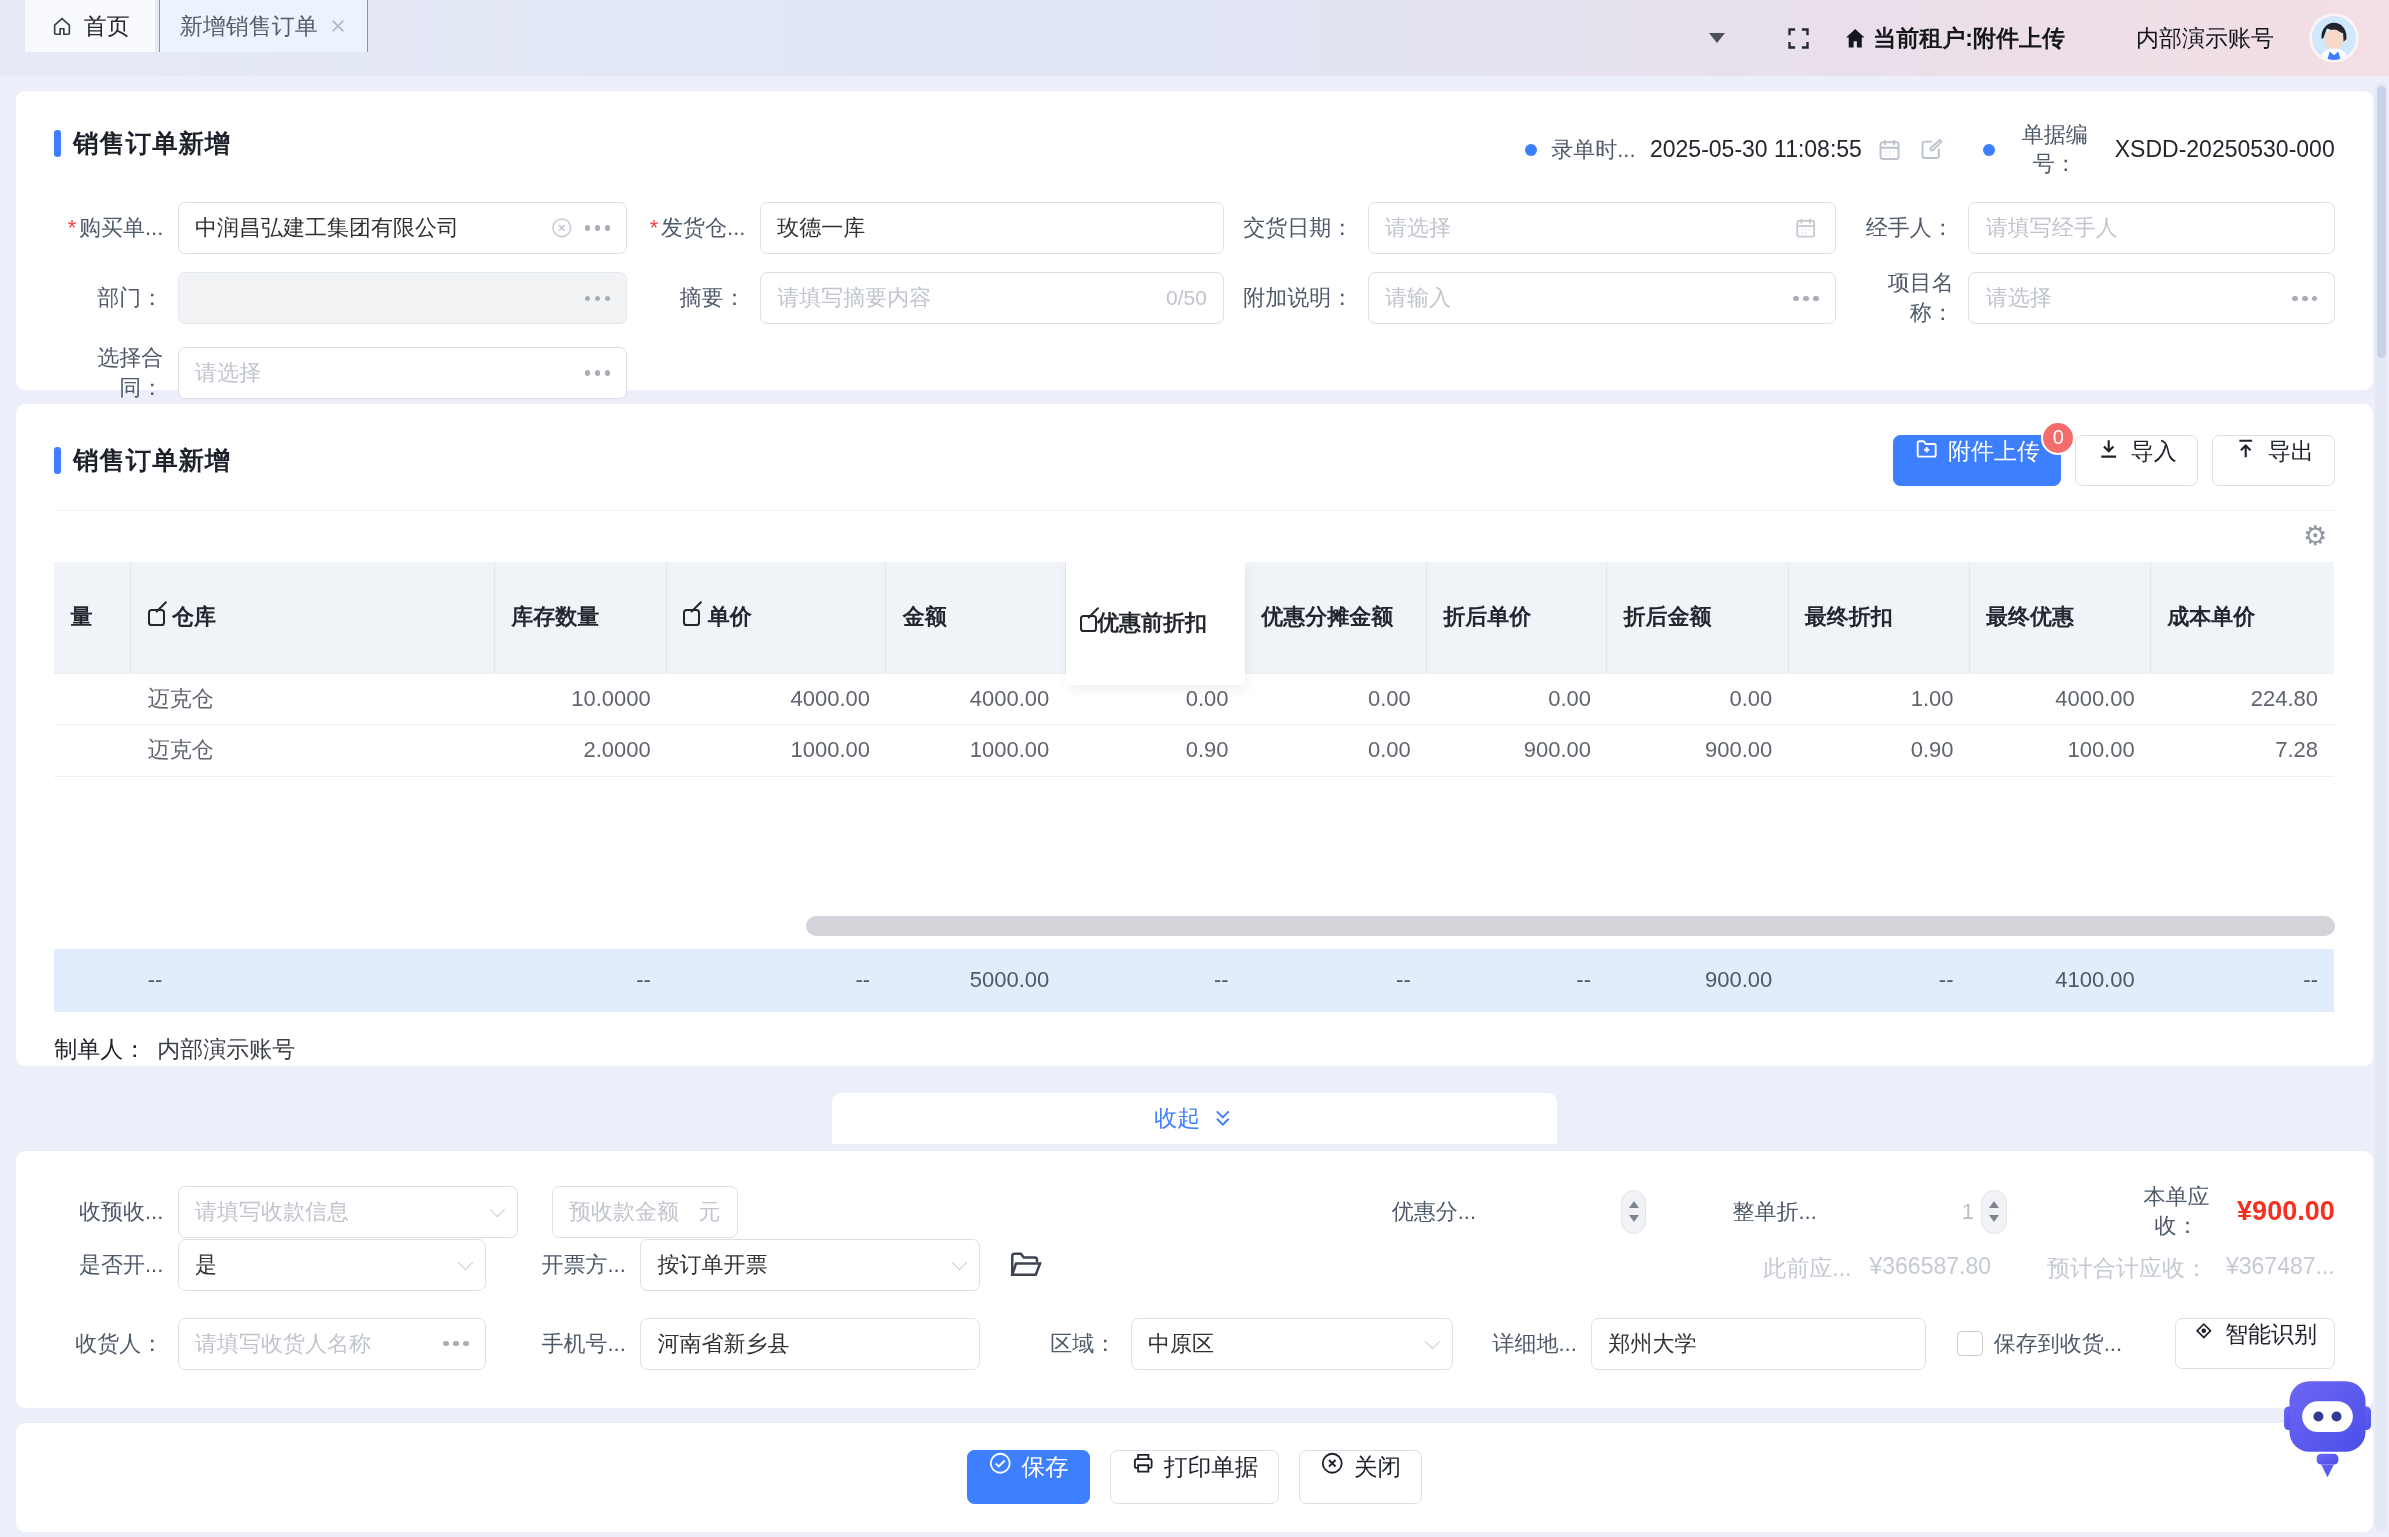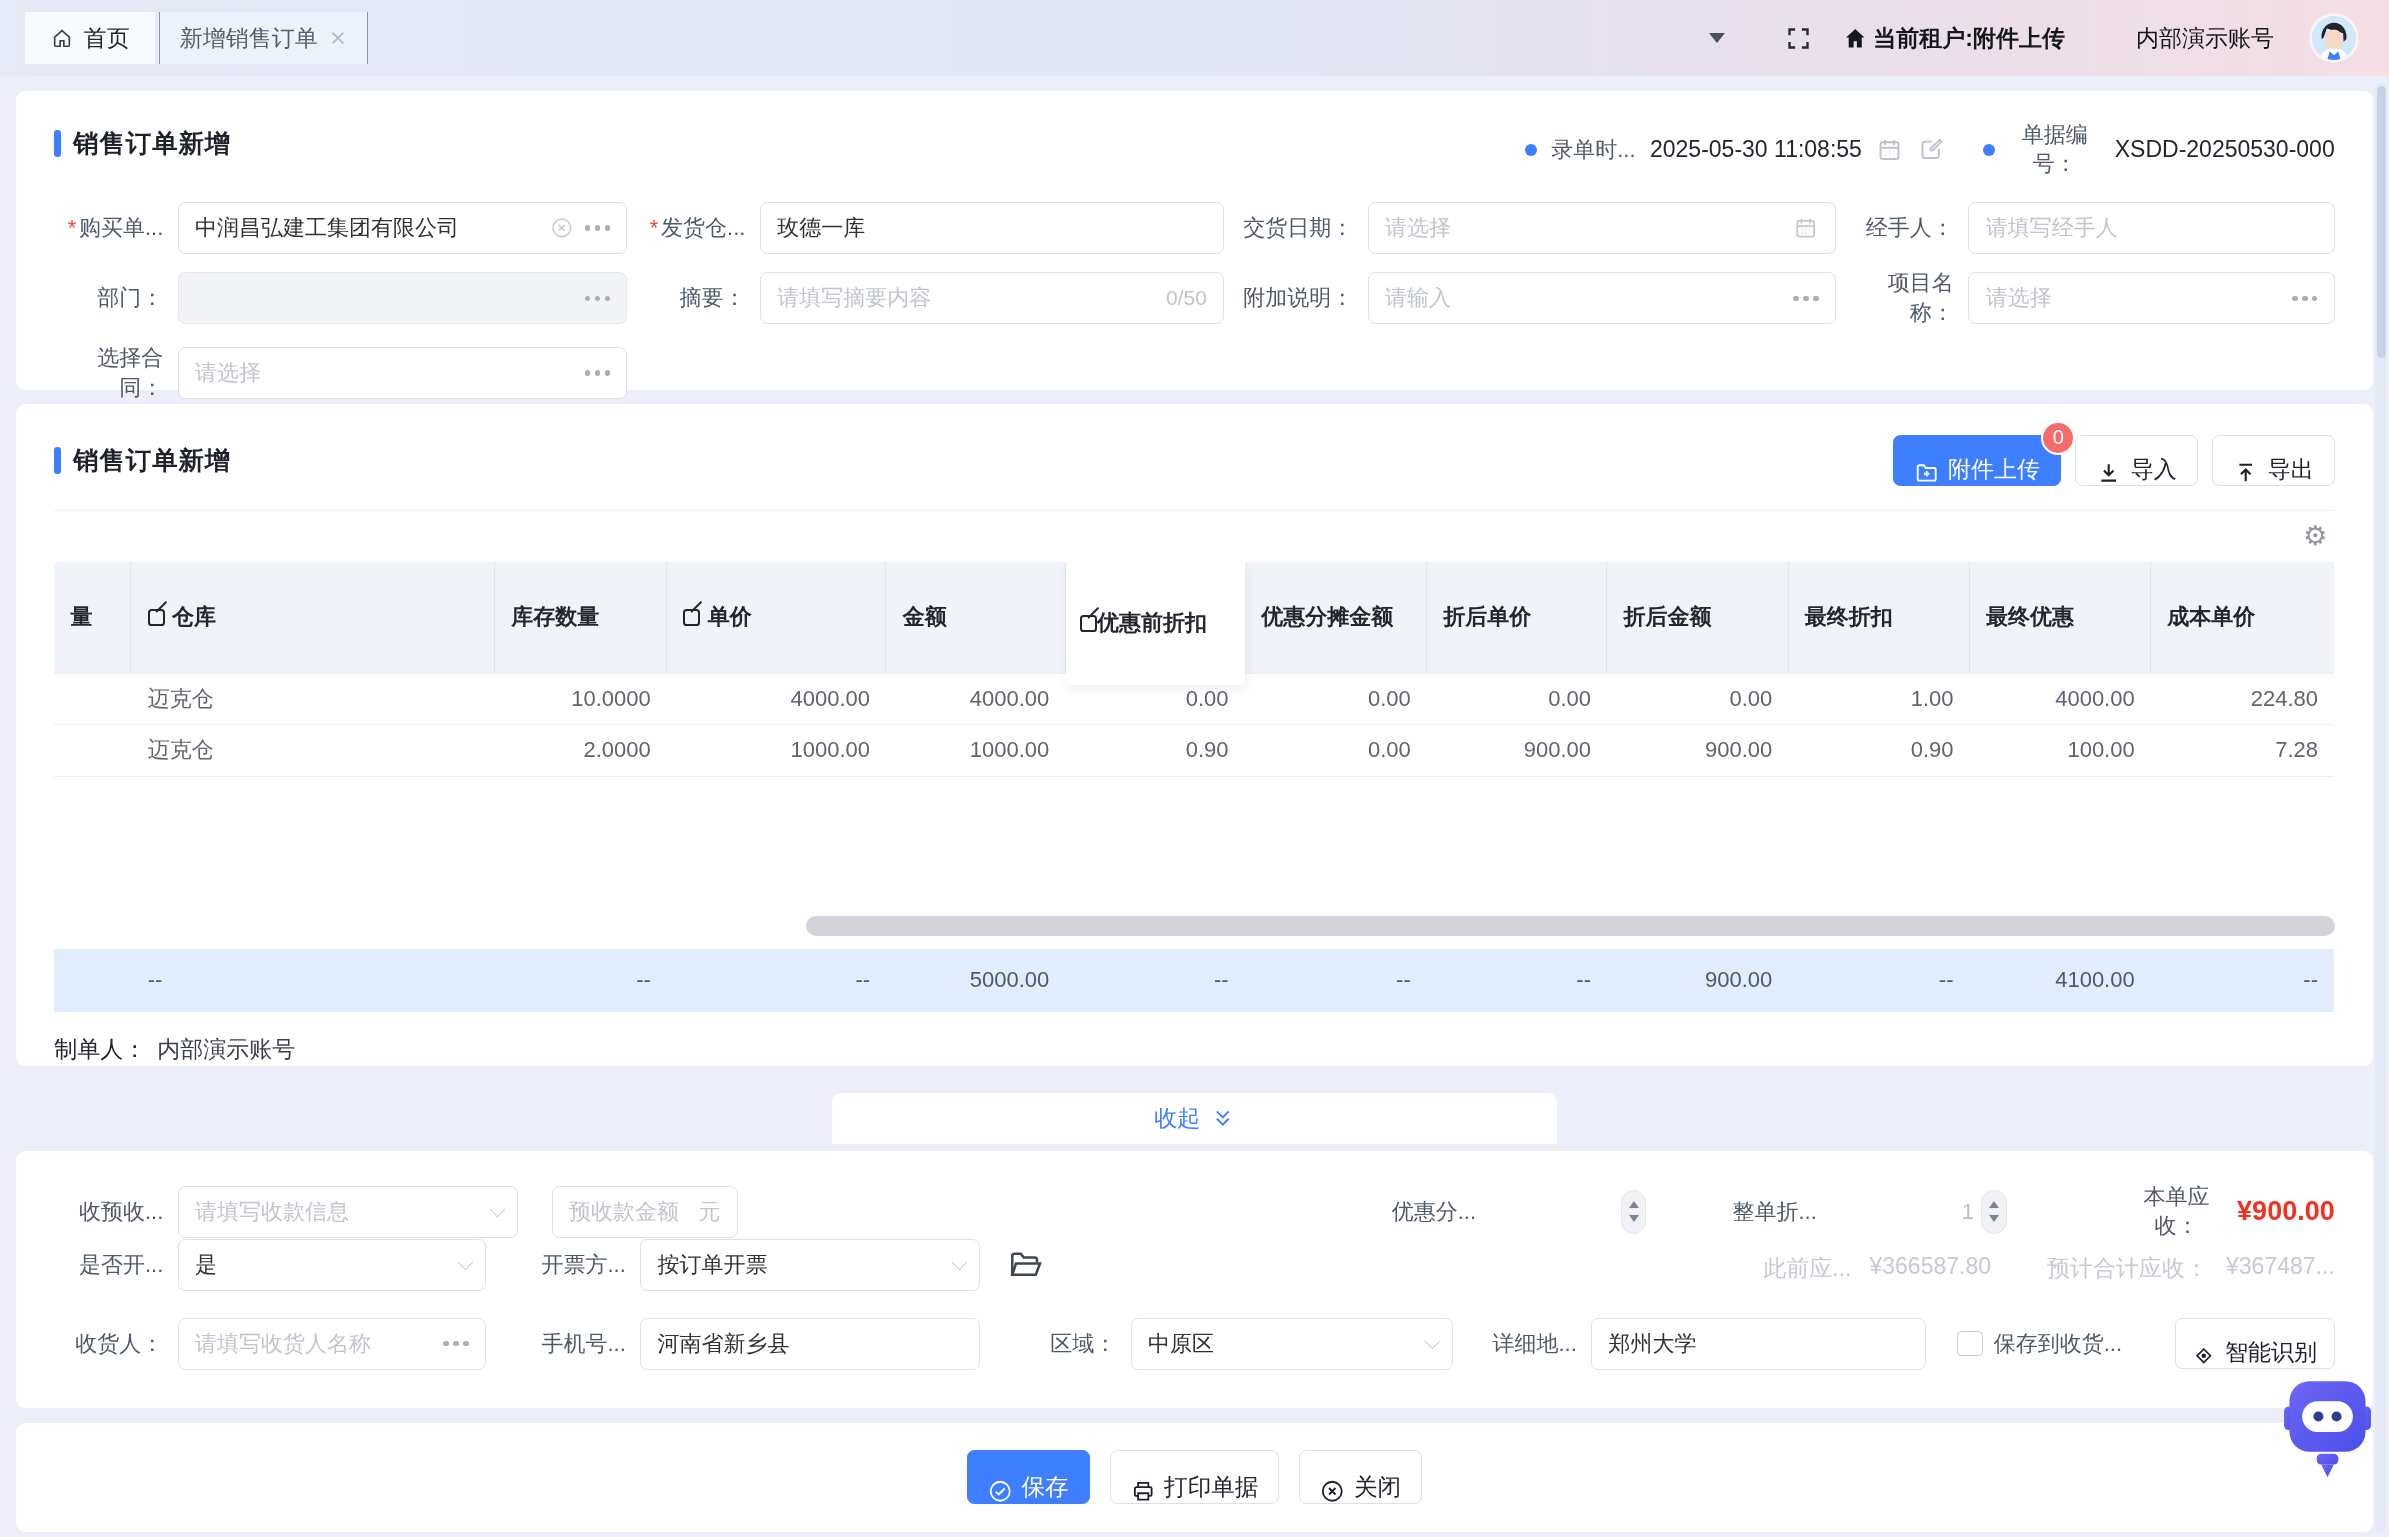--- a/index.html
+++ b/index.html
@@ -5,21 +5,21 @@
   * { margin:0; padding:0; box-sizing:border-box; }
   html,body { width:2389px; height:1537px; overflow:hidden; }
   body {
     font-family:"Liberation Sans","DejaVu Sans",sans-serif;
     font-size:22px; color:#1d2129; background:#eceff9;
     --primary:#3d7fff; --danger:#f5301e;
   }
   svg { display:block; }
 
   
-  .topbar { height:76px; background:linear-gradient(90deg,#e6eaf7 0%,#e0e5f4 50%,#e9dfea 78%,#f3dee4 100%); display:flex; align-items:center; position:relative; }
+  .topbar { height:76px; background:linear-gradient(90deg,#e6eaf7 0%,#e0e5f4 50%,#e9dfea 78%,#f3dee4 100%); display:flex; align-items:flex-start; position:relative; }
   .tabs { display:flex; align-items:flex-end; margin-left:25.4px; }
   .tab { height:52px; display:flex; align-items:center; gap:11px; padding:0 25.4px; font-size:23px; cursor:pointer; }
   .tab.home { background:#f8fafd; color:#24262c; }
   .tab.active { background:#ecf3fc; border-left:1.4px solid #8b95a5; border-right:1.4px solid #8b95a5; color:#585d66; margin-left:3.6px; padding:0 20px; }
   .tab .close-x { color:#b3bac6; }
   .tb-right { position:absolute; right:33px; top:0; height:76px; display:flex; align-items:center; }
   .dd-caret { width:0; height:0; border-left:8.2px solid transparent; border-right:8.2px solid transparent; border-top:10px solid #4c525c; margin-right:60px; }
   .tb-ico { color:#262a31; margin-right:31px; }
   .tenant { font-size:23px; font-weight:600; color:#15171c; margin-right:71px; display:flex; align-items:center; gap:5.4px; }
   .account { font-size:23px; color:#15171c; margin-right:38px; }
@@ -56,21 +56,21 @@
   .dots i { width:5.4px; height:5.4px; border-radius:50%; background:#a9adb5; }
   .counter { color:#c0c4cc; font-size:21px; }
   .unit { color:#c0c4cc; }
   .caret { width:11px; height:11px; border-right:1.8px solid #c0c4cc; border-bottom:1.8px solid #c0c4cc; transform:rotate(45deg) translateY(-2.7px); flex-shrink:0; }
   .sel-val { flex:1; color:#303133; }
 
   
   .card-table { height:662px; padding:31px 38px 0; margin-bottom:27px; }
   .tc-top { display:flex; align-items:center; }
   .tc-btns { margin-left:auto; display:flex; gap:14.5px; }
-  .btn { height:51px; border-radius:7.3px; display:flex; align-items:flex-end; gap:9px; padding:0 20px; font-size:23px; border:1.4px solid #dcdfe6; background:#fff; color:#1d2129; cursor:pointer; }
+  .btn { height:51px; border-radius:7.3px; display:flex; align-items:flex-start; gap:9px; padding:0 20px; font-size:23px; border:1.4px solid #dcdfe6; background:#fff; color:#1d2129; cursor:pointer; }
   .btn.primary { background:var(--primary); border-color:var(--primary); color:#fff; }
   .attach-wrap { position:relative; }
   .badge { position:absolute; top:-14.5px; right:-14.5px; min-width:34px; height:34px; border-radius:17px; background:#f56c6c; border:2.7px solid #fff; color:#fff; font-size:20px; display:flex; align-items:center; justify-content:center; }
   .table-wrap { margin-top:23.6px; border-top:0.9px solid #eef0f5; position:relative; }
   .gear-row { height:51px; display:flex; justify-content:flex-end; align-items:center; padding-right:7.3px; color:#8f97a3; font-size:27px; }
   table { width:2280px; table-layout:fixed; border-collapse:separate; border-spacing:0; }
   th { height:111px; background:#f0f3f8; font-size:22px; font-weight:bold; color:#23262d; text-align:left; padding:0 16.3px; border-right:0.9px solid #e1e5ec; position:relative; }
   th:last-child { border-right:none; }
   th .thin { display:flex; align-items:center; gap:7.3px; }
   th.col-hl { background:#fff; border-right:none; padding:0; }

